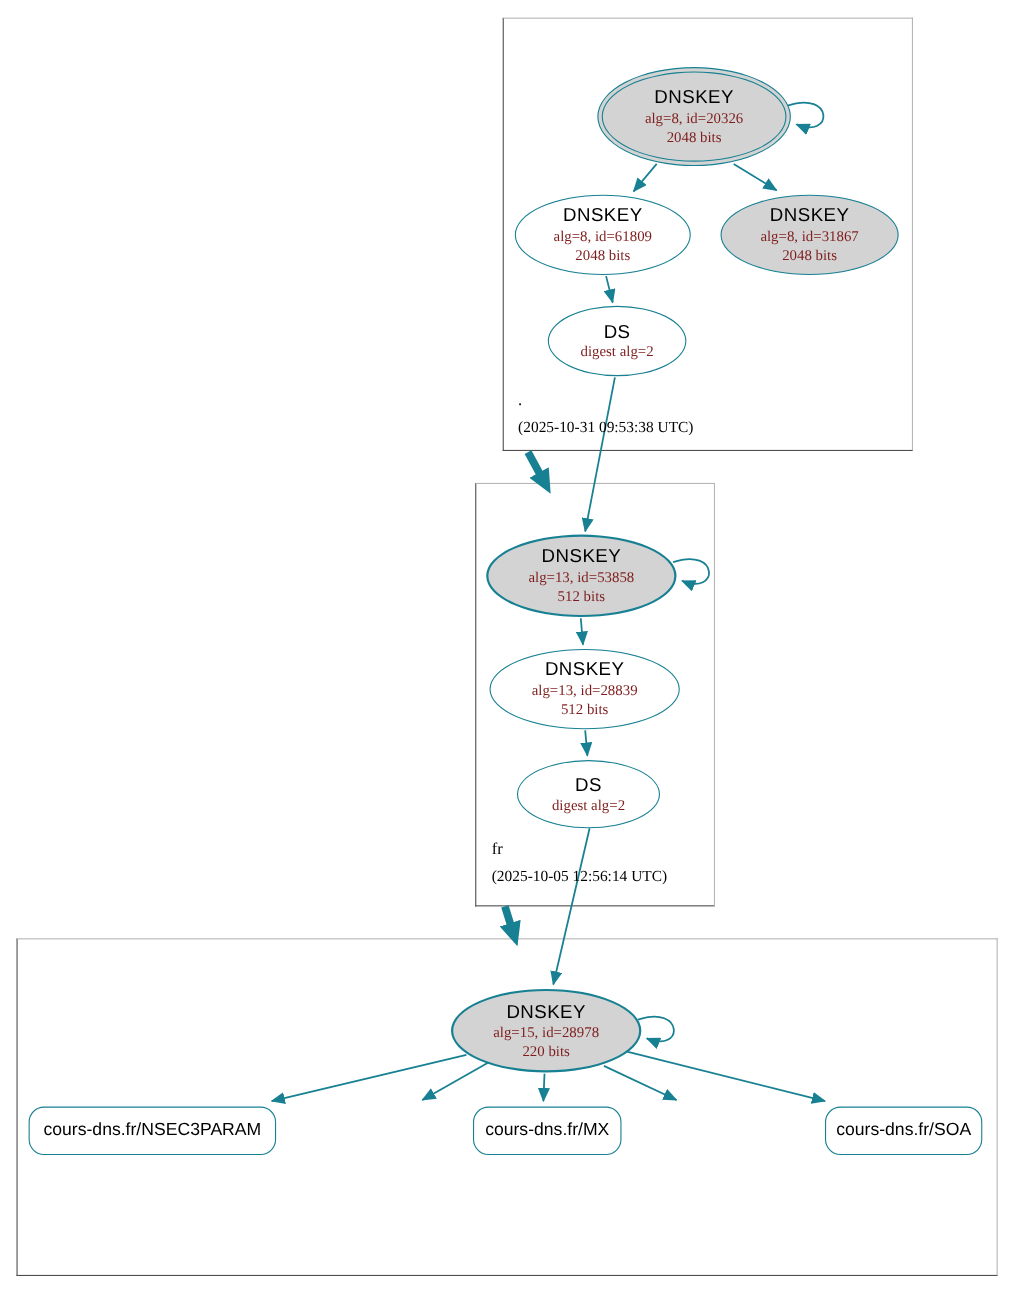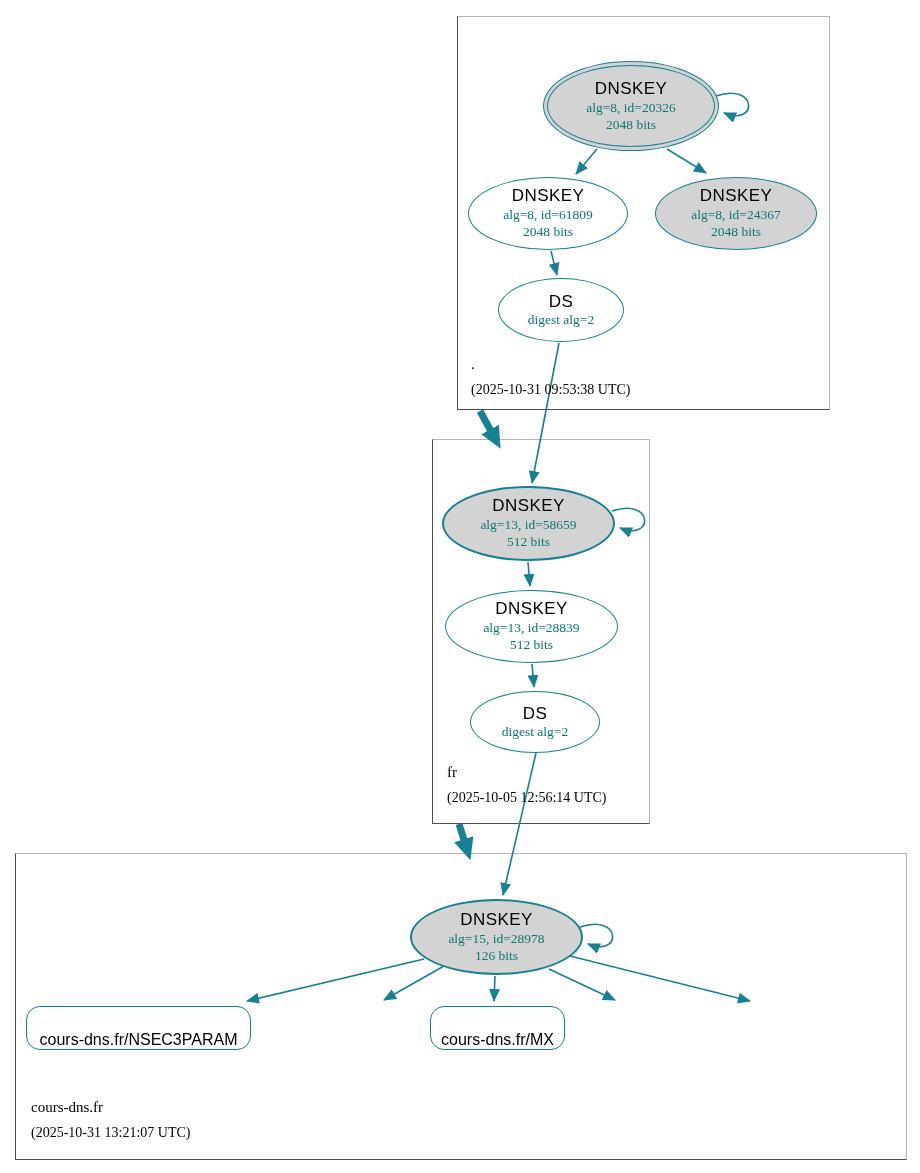--- a/index.html
+++ b/index.html
@@ -23,25 +23,25 @@
     display:flex;flex-direction:column;align-items:center;justify-content:center;
     text-align:center;z-index:3;box-sizing:border-box;
   }
   .node.gray{background:var(--gray-fill);}
   .node.thick{border-width:2.2px;}
   .node.double::before{
     content:"";position:absolute;inset:3px;border:1.5px solid var(--teal);
     border-radius:50%;pointer-events:none;
   }
   .nt{font-family:"Liberation Sans",sans-serif;font-size:17px;letter-spacing:.4px;color:#000;line-height:1.15;}
-  .nd{font-family:"Liberation Serif",serif;font-size:13.5px;color:#0f766e;line-height:1.28;}
+  .nd{font-family:"Liberation Serif",serif;font-size:13.5px;color:#7f1d1d;line-height:1.28;}
   .rrset{
     position:absolute;height:44px;box-sizing:border-box;
     border:1.8px solid var(--teal);border-radius:14px;background:#fff;
-    display:flex;align-items:flex-end;justify-content:center;
+    display:flex;align-items:center;justify-content:center;
     font-family:"Liberation Sans",sans-serif;font-size:16px;color:#000;z-index:3;
   }
   .zlabel{position:absolute;z-index:2;color:#000;}
   .zname{font-size:15px;margin-bottom:9px;}
   .ztime{font-size:14px;}
 </style>
 </head>
 <body>
 
 <div id="canvas">
@@ -86,62 +86,61 @@
     <div class="nd">alg=8, id=20326</div>
     <div class="nd">2048 bits</div>
   </div>
   <div class="node" style="left:468px;top:177px;width:160px;height:73px">
     <div class="nt">DNSKEY</div>
     <div class="nd">alg=8, id=61809</div>
     <div class="nd">2048 bits</div>
   </div>
   <div class="node gray" style="left:655px;top:177px;width:162px;height:73px">
     <div class="nt">DNSKEY</div>
-    <div class="nd">alg=8, id=24367</div>
+    <div class="nd">alg=8, id=31867</div>
     <div class="nd">2048 bits</div>
   </div>
   <div class="node" style="left:498px;top:278px;width:126px;height:64px">
     <div class="nt">DS</div>
     <div class="nd">digest alg=2</div>
   </div>
   <div class="zlabel" style="left:471px;top:356px">
     <div class="zname">.</div>
     <div class="ztime">(2025-10-31 09:53:38 UTC)</div>
   </div>
 
   <div class="node gray thick" style="left:442px;top:486px;width:173px;height:75px">
     <div class="nt">DNSKEY</div>
-    <div class="nd">alg=13, id=58659</div>
+    <div class="nd">alg=13, id=53858</div>
     <div class="nd">512 bits</div>
   </div>
   <div class="node" style="left:445px;top:590px;width:173px;height:73px">
     <div class="nt">DNSKEY</div>
     <div class="nd">alg=13, id=28839</div>
     <div class="nd">512 bits</div>
   </div>
   <div class="node" style="left:470px;top:691px;width:130px;height:62px">
     <div class="nt">DS</div>
     <div class="nd">digest alg=2</div>
   </div>
   <div class="zlabel" style="left:447px;top:764px">
     <div class="zname">fr</div>
     <div class="ztime">(2025-10-05 12:56:14 UTC)</div>
   </div>
 
   <div class="node gray thick" style="left:410px;top:899px;width:173px;height:76px">
     <div class="nt">DNSKEY</div>
     <div class="nd">alg=15, id=28978</div>
-    <div class="nd">126 bits</div>
+    <div class="nd">220 bits</div>
   </div>
 
   <div class="rrset" style="left:26px;top:1006px;width:225px">
     <span>cours-dns.fr/NSEC3PARAM</span>
   </div>
   <div class="rrset" style="left:430px;top:1006px;width:135px">
     <span>cours-dns.fr/MX</span>
   </div>
+  <div class="rrset" style="left:750px;top:1006px;width:143px">
+    <span>cours-dns.fr/SOA</span>
+  </div>
 
-  <div class="zlabel" style="left:31px;top:1099px">
-    <div class="zname">cours-dns.fr</div>
-    <div class="ztime">(2025-10-31 13:21:07 UTC)</div>
-  </div>
 
 </div>
 
 </body></html>

